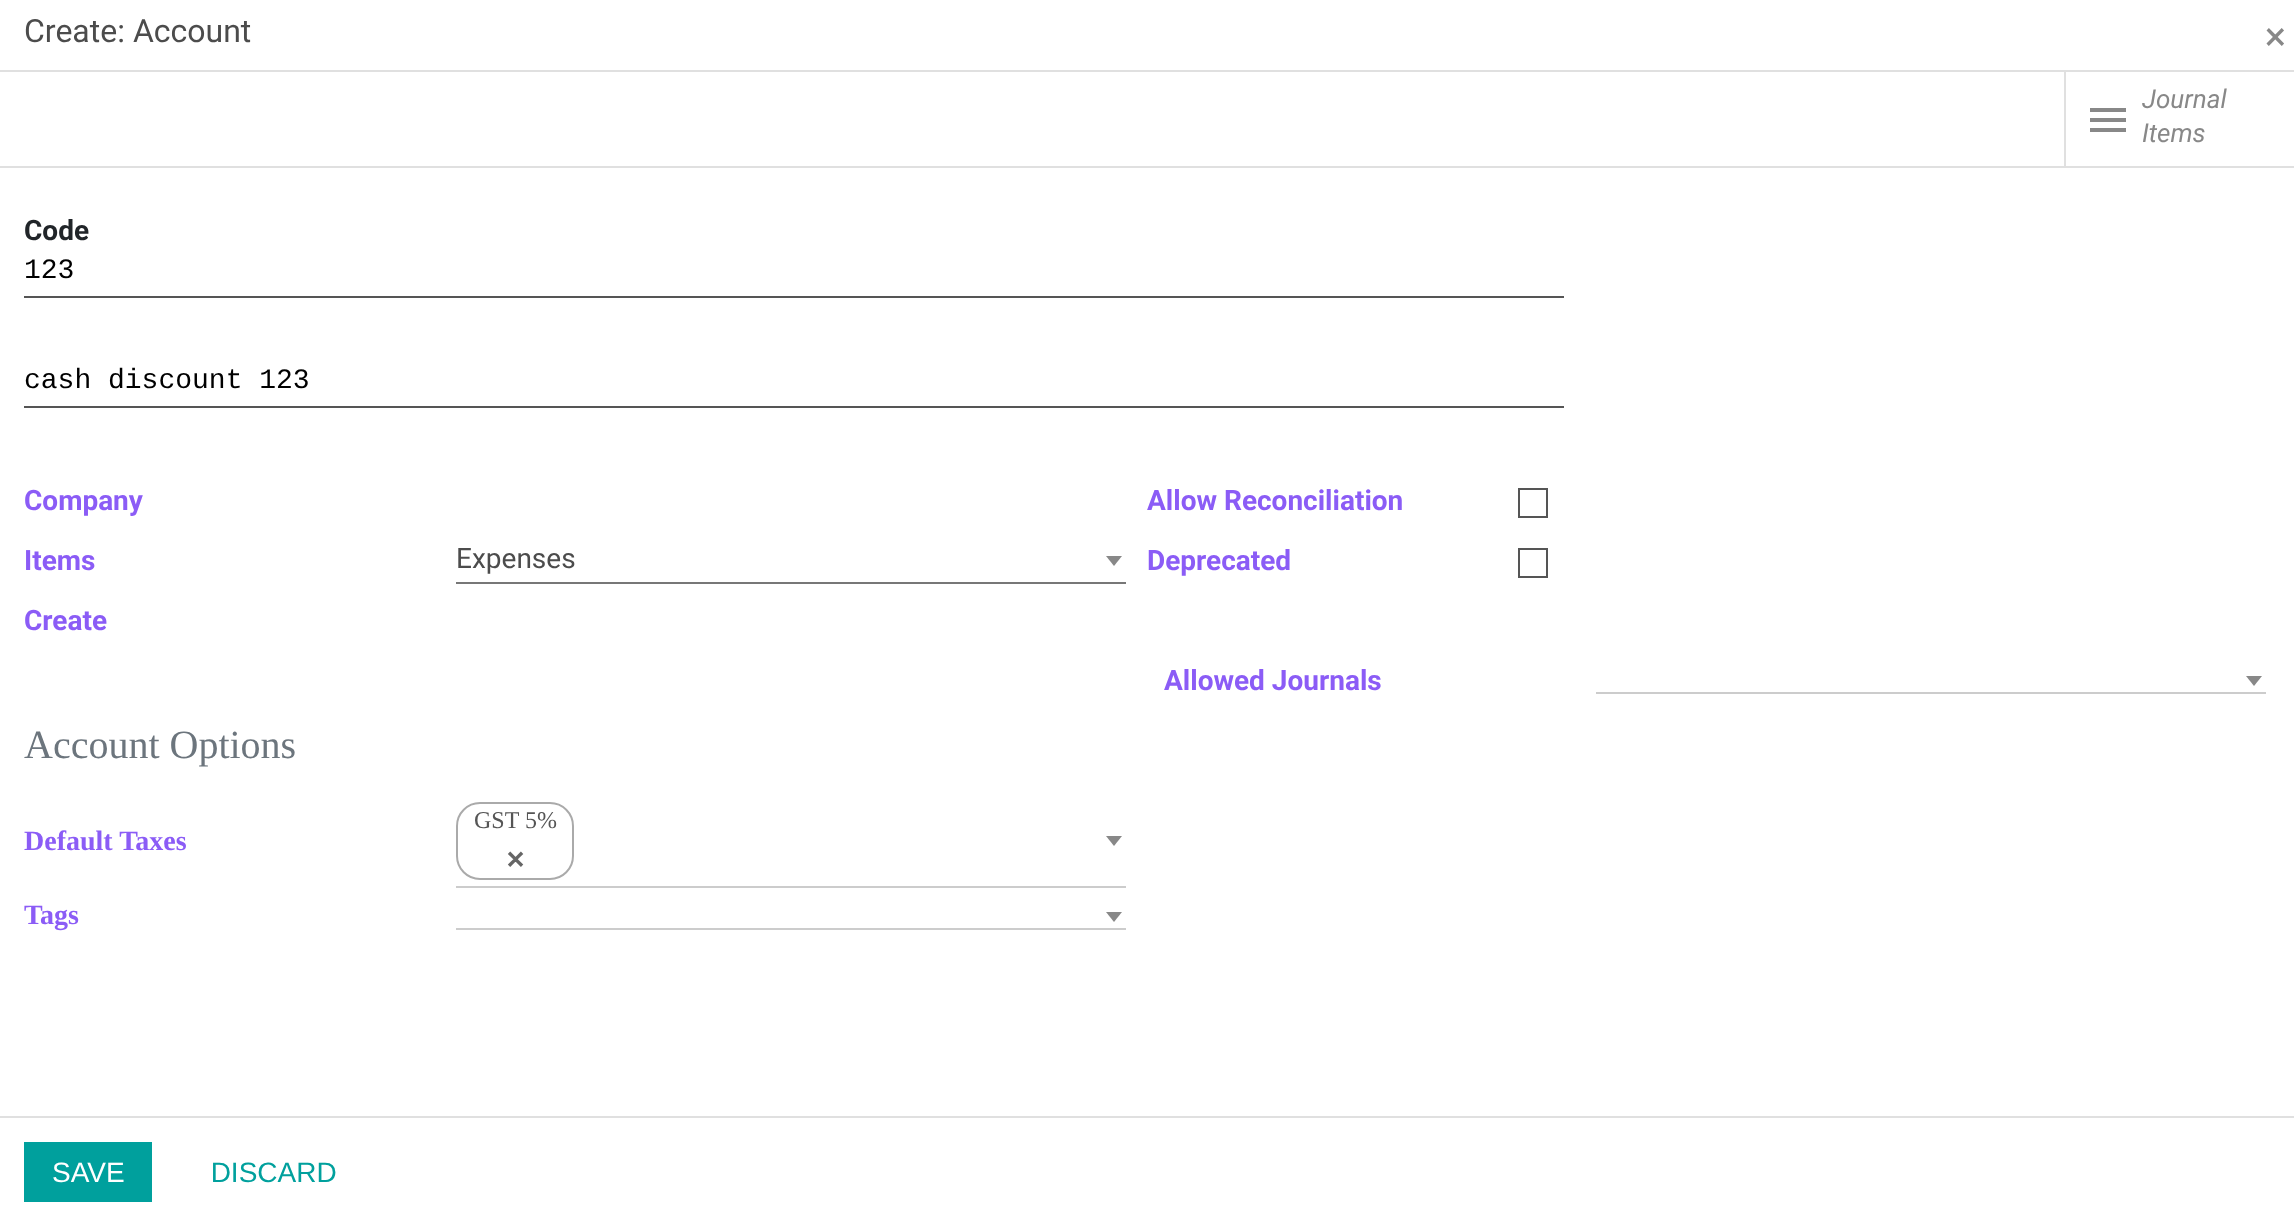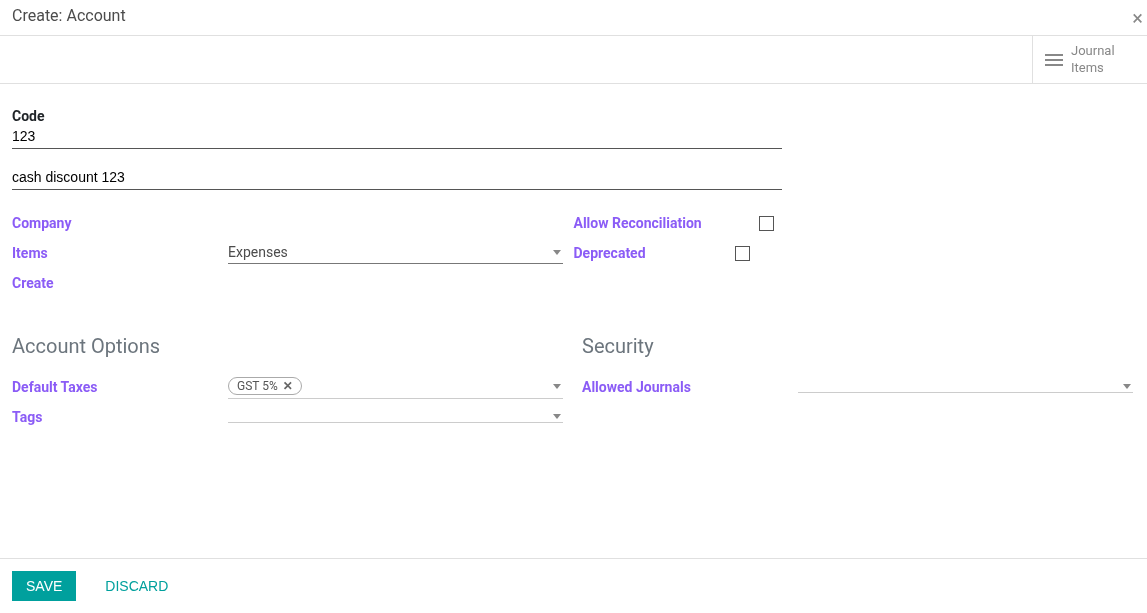--- a/index.html
+++ b/index.html
@@ -43,20 +43,21 @@
     }
 
     .stat-button {
       border-left: 1px solid #e0e0e0;
       padding: 8px 12px;
       display: flex;
       align-items: center;
       gap: 8px;
       cursor: pointer;
       min-width: 115px;
+      font-style: italic;
     }
 
     .stat-lines {
       display: flex;
       flex-direction: column;
       gap: 3px;
     }
     .stat-line {
       width: 18px;
       height: 2px;
@@ -67,38 +68,39 @@
       font-size: 13px;
       color: #888;
       line-height: 1.3;
     }
 
     .form-body {
       padding: 24px 12px 8px 12px;
     }
 
     .top-field {
-      margin-bottom: 18px;
+      margin-bottom: 32px;
     }
 
     .top-label {
       font-weight: 700;
       font-size: 14px;
       color: #212529;
       margin-bottom: 2px;
     }
 
     .top-input {
       width: 770px;
       font-size: 14px;
       padding: 2px 0 4px 0;
       border: none;
       border-bottom: 1px solid #555;
       outline: none;
       background: transparent;
+      font-family: Liberation Mono, monospace;
     }
 
     .fields-row {
       display: flex;
       margin-top: 18px;
       gap: 0;
     }
 
     .col {
       width: 570px;
@@ -159,32 +161,33 @@
       font-size: 20px;
       color: #6c757d;
       font-weight: 400;
       margin-top: 36px;
       margin-bottom: 14px;
     }
 
     .sections-row {
       display: flex;
     }
-    .sections-row .col:first-child { width: 570px; }
+    .sections-row .col:first-child { width: 570px; font-family: Liberation Serif, serif; }
     .sections-row .col:last-child { flex: 1; }
 
     .tag-chip {
       display: inline-flex;
       align-items: center;
       border: 1px solid #aaa;
       border-radius: 12px;
       padding: 1px 8px;
       font-size: 12px;
       color: #555;
       gap: 5px;
+      flex-direction: column;
     }
     .tag-x {
       color: #666;
       font-weight: bold;
       cursor: pointer;
     }
 
     .modal-footer {
       position: absolute;
       bottom: 0;
@@ -268,21 +271,21 @@
         <div class="field-label">Create</div>
         <div class="field-value"></div>
       </div>
     </div>
     <div class="col">
       <div class="field-row">
         <div class="field-label" style="width:185px">Allow Reconciliation</div>
         <div class="checkbox-box"></div>
       </div>
       <div class="field-row">
-        <div class="field-label" style="width:161px">Deprecated</div>
+        <div class="field-label" style="width:185px">Deprecated</div>
         <div class="checkbox-box"></div>
       </div>
     </div>
   </div>
 
   <div class="sections-row">
     <div class="col">
       <div class="section-title">Account Options</div>
 
       <div class="field-row">
@@ -305,21 +308,20 @@
         <div class="field-value">
           <div class="select-line light">
             <span></span>
             <span class="caret"></span>
           </div>
         </div>
       </div>
     </div>
 
     <div class="col" style="padding-left:0;">
-      <div class="section-title">Security</div>
 
       <div class="field-row">
         <div class="field-label">Allowed Journals</div>
         <div class="field-value">
           <div class="select-line light" style="width:335px">
             <span></span>
             <span class="caret"></span>
           </div>
         </div>
       </div>

